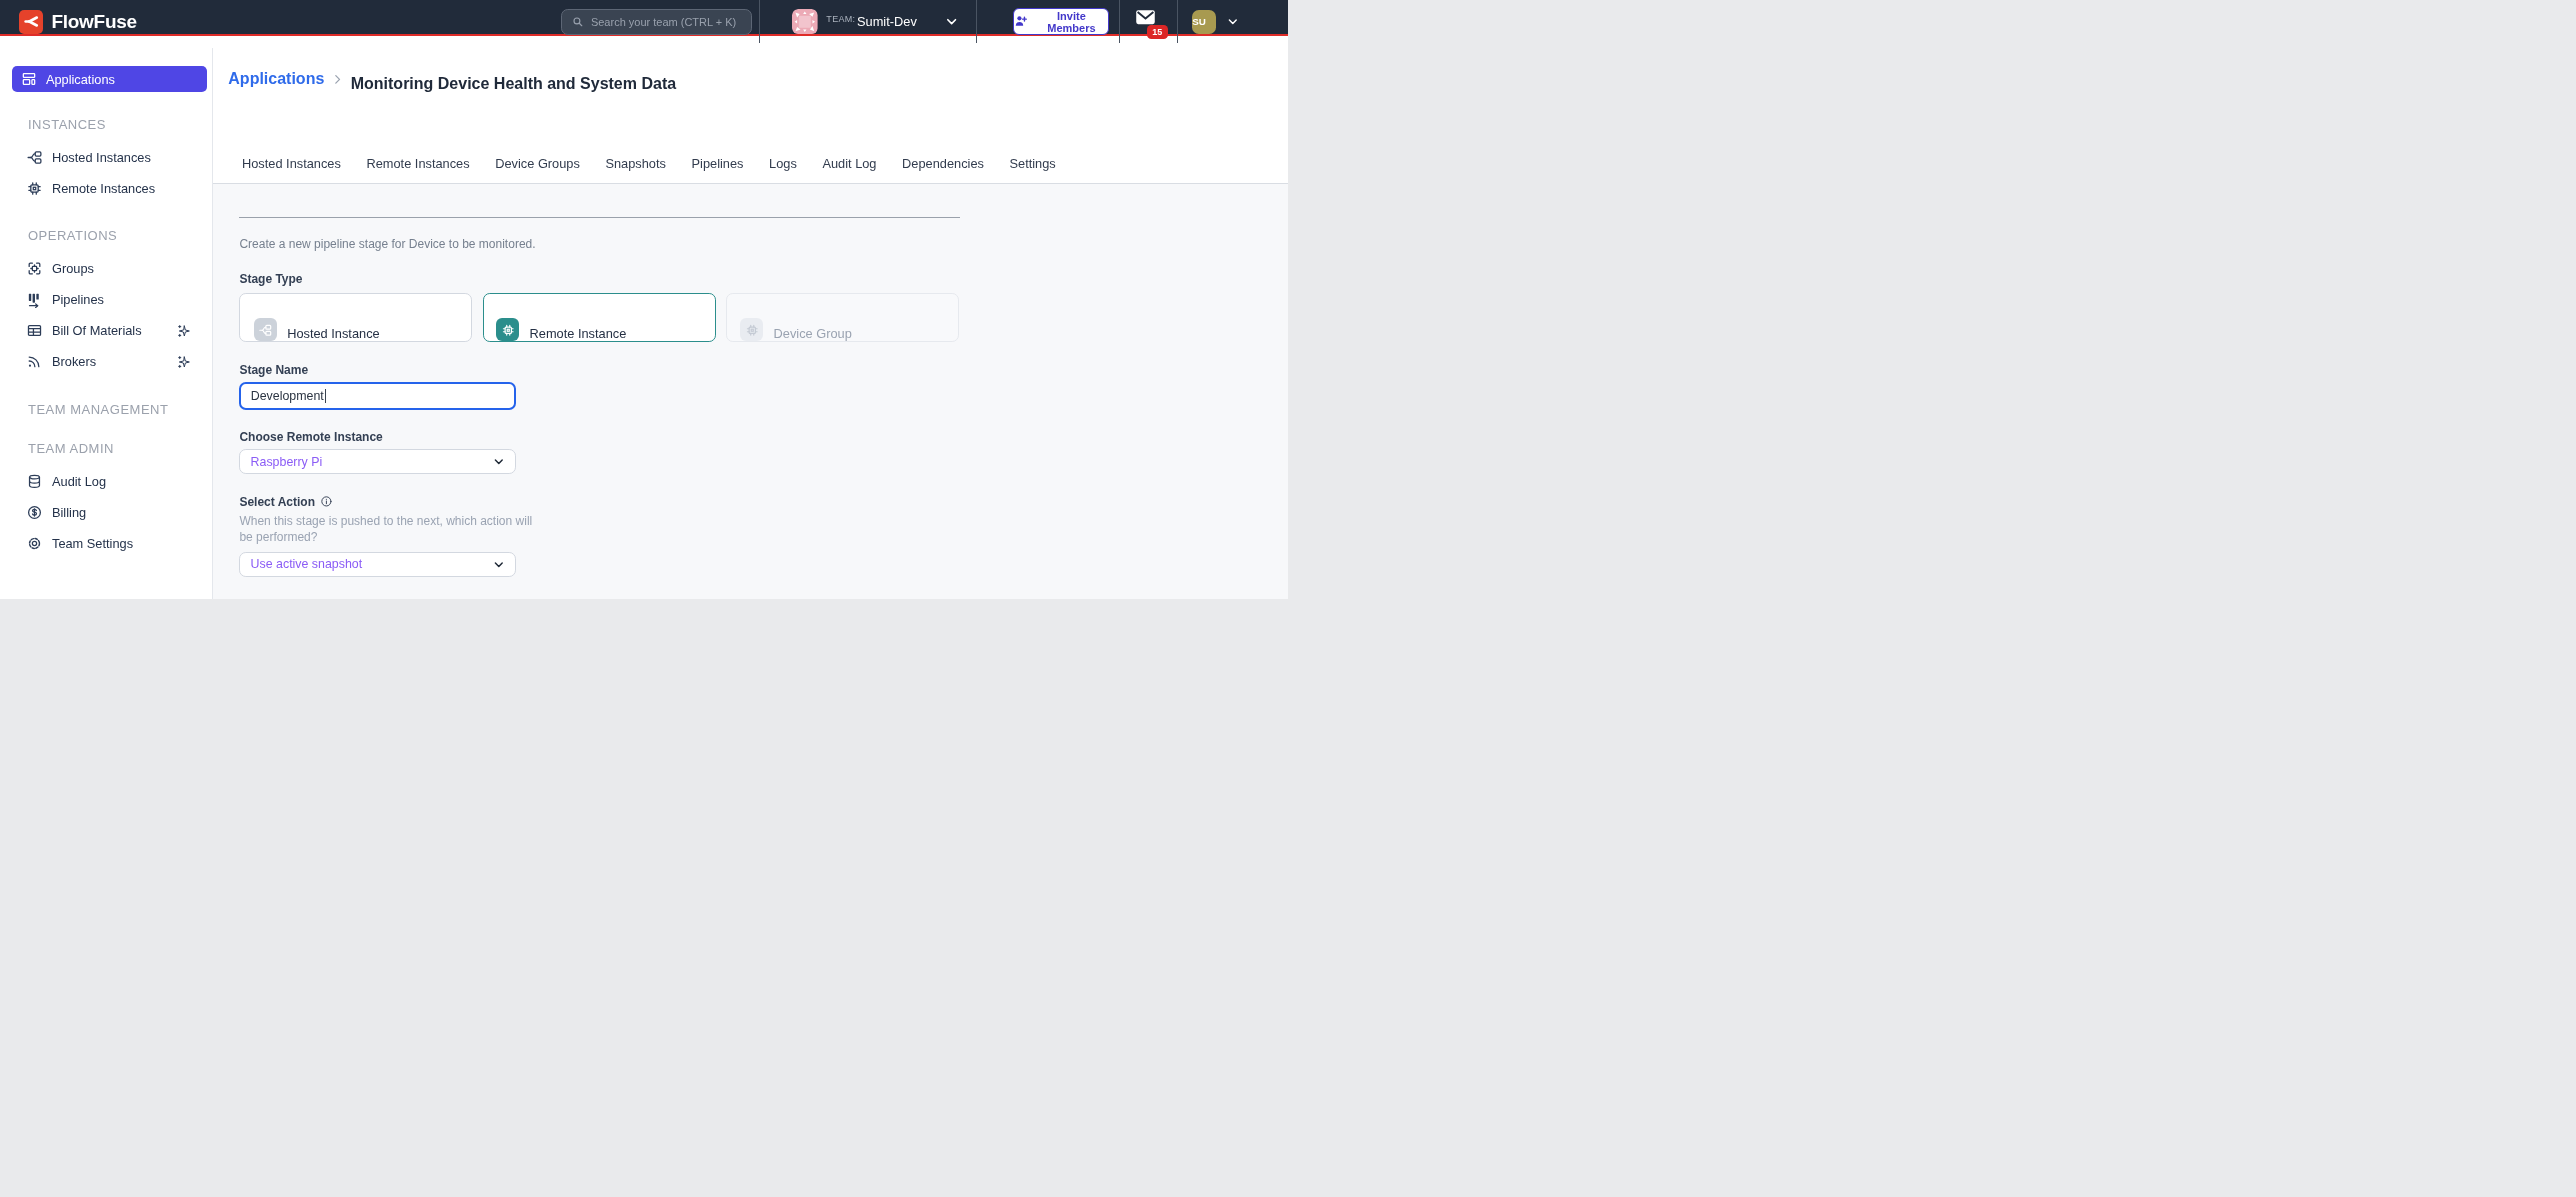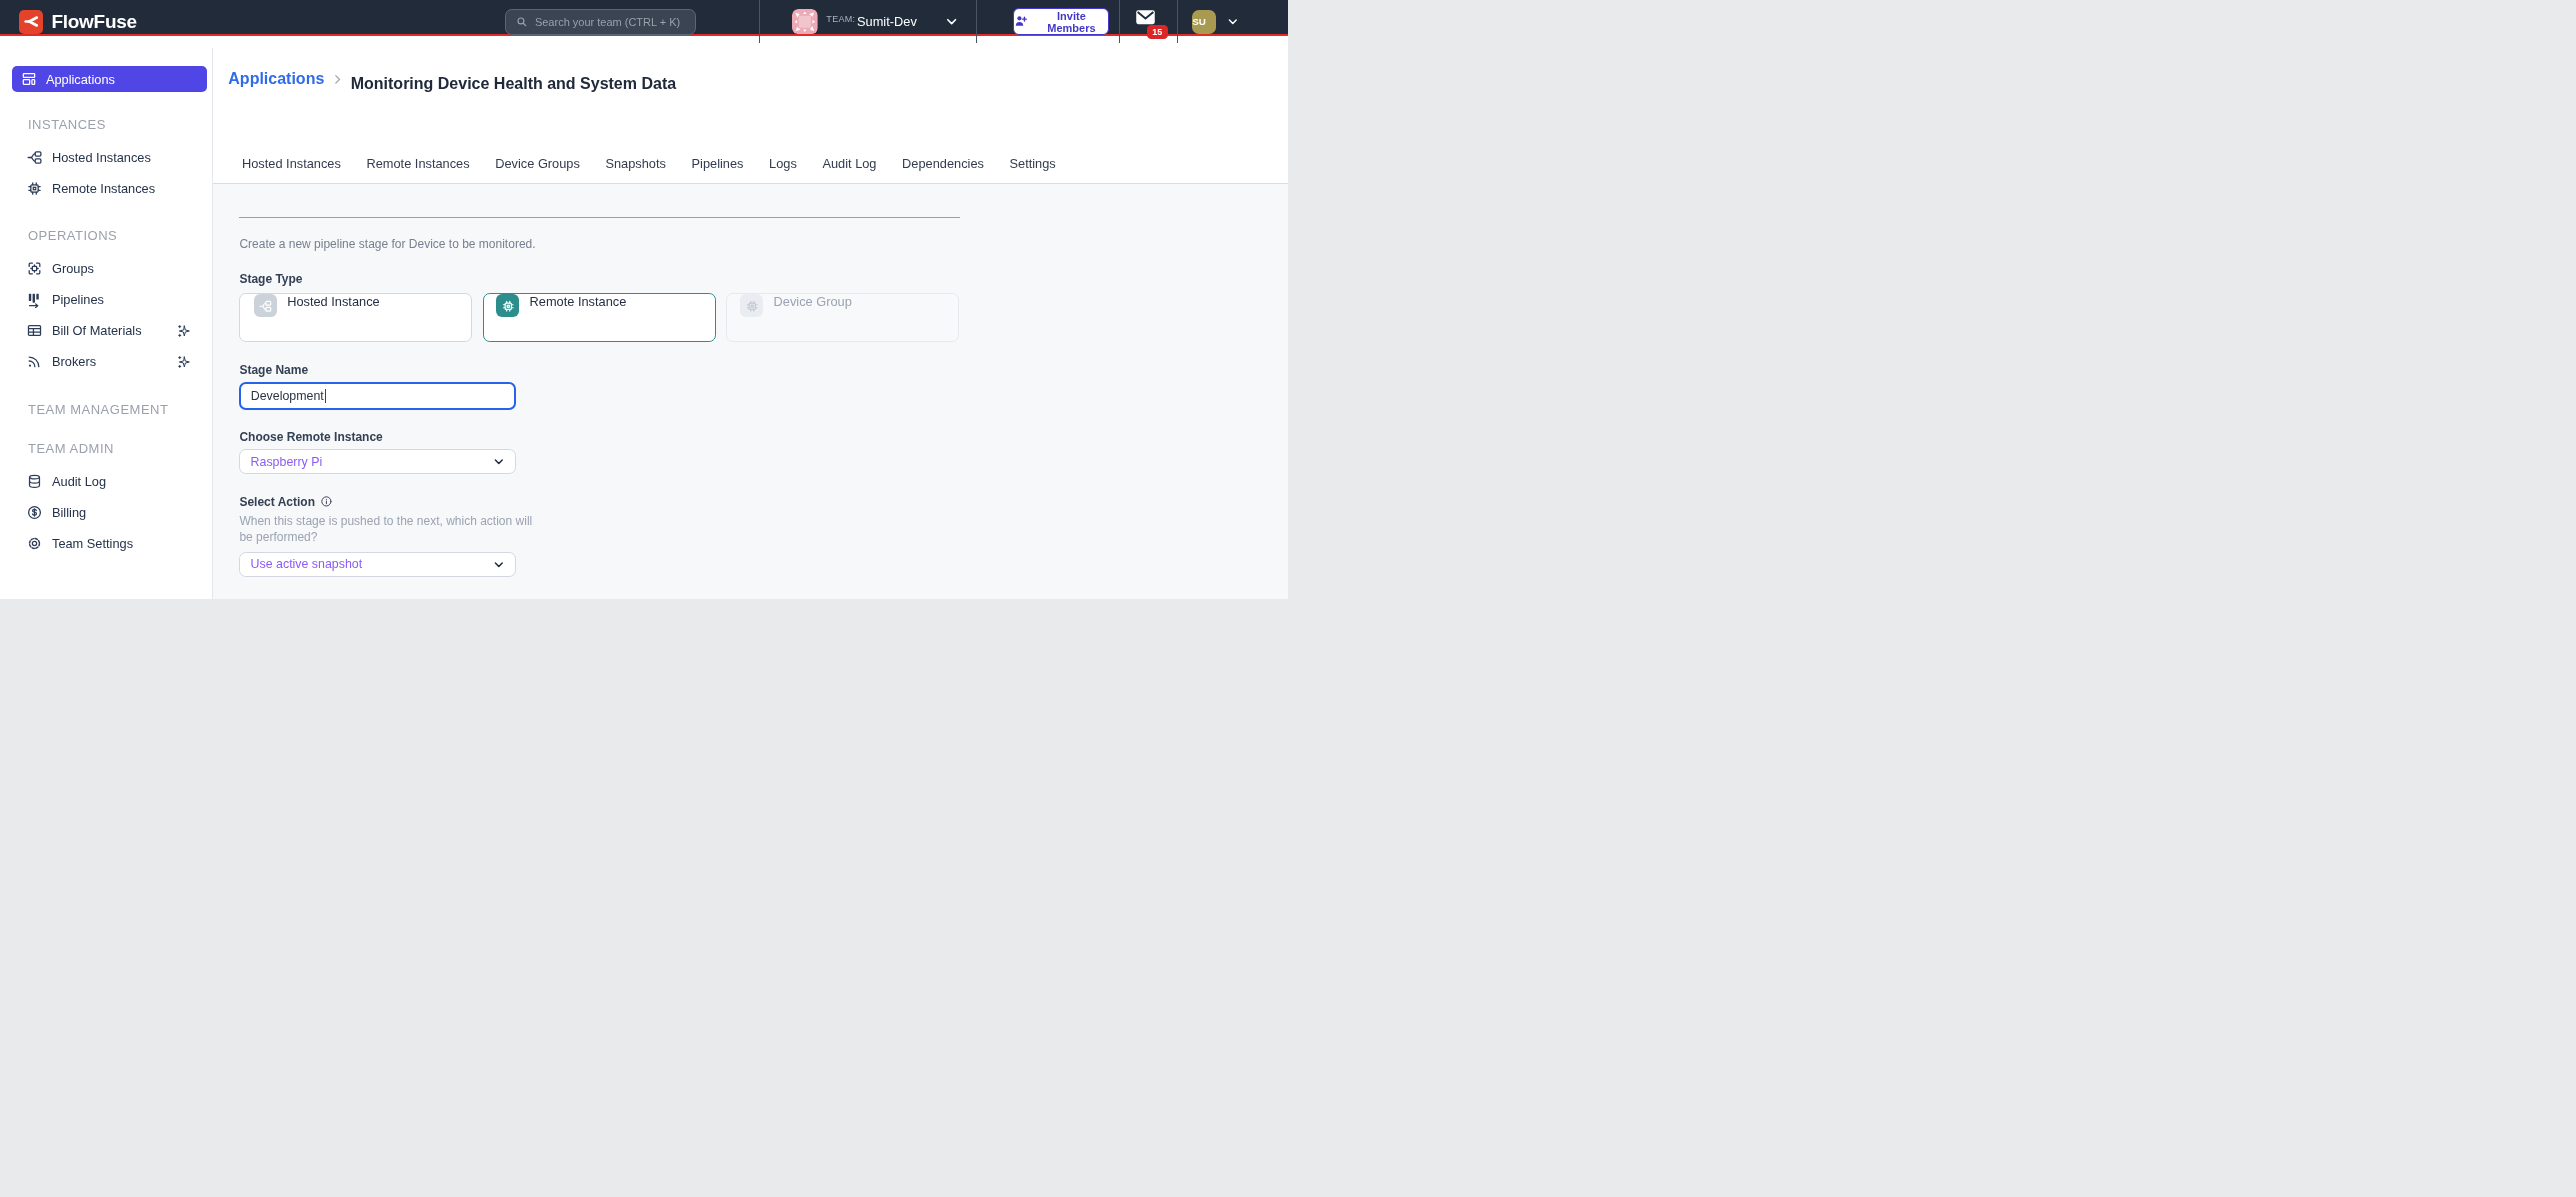--- a/index.html
+++ b/index.html
@@ -5,21 +5,21 @@
   * { margin:0; padding:0; box-sizing:border-box; }
   html,body { background:#e9eaec; }
   body { font-family:"Liberation Sans","DejaVu Sans",sans-serif; }
   .screen { position:relative; width:1288px; height:599px; background:#fff; overflow:hidden; }
 
   
   .navbar { position:relative; height:36px; background:#212b3a; border-bottom:2.6px solid #df2c28; }
   .nav-left { position:absolute; left:19px; top:0; height:43px; display:flex; align-items:center; gap:8.5px; }
   .logo-mark { width:24px; height:24px; border-radius:5.1px; background:#e5422b; display:flex; align-items:center; justify-content:center; }
   .brand-name { color:#fff; font-size:19px; font-weight:700; letter-spacing:-0.3px; }
-  .nav-search { position:absolute; left:505px; top:8.5px; width:191px; height:26.4px; background:#3a4452; border:0.9px solid #5d6675; border-radius:6.8px; display:flex; align-items:center; padding:0 8.5px; gap:6.8px; }
+  .nav-search { position:absolute; left:561px; top:8.5px; width:191px; height:26.4px; background:#3a4452; border:0.9px solid #5d6675; border-radius:6.8px; display:flex; align-items:center; padding:0 8.5px; gap:6.8px; }
   .nav-search input { flex:1; background:transparent; border:none; outline:none; color:#c6cdd6; font-size:11px; font-family:inherit; }
   .nav-search input::placeholder { color:#99a1ad; }
   .nav-right { position:absolute; right:0; top:0; height:43px; display:flex; align-items:center; }
   .vdiv { width:0.9px; align-self:stretch; background:#4a5462; }
   .team-block { width:216px; height:100%; display:flex; align-items:center; padding:0 17px 0 32px; cursor:pointer; }
   .team-avatar { width:25.6px; height:25.6px; border-radius:6px; overflow:hidden; flex:0 0 auto; }
   .team-texts { margin-left:8.5px; display:flex; flex-direction:row; gap:1.7px; }
   .team-label { color:#aab2bd; font-size:9px; letter-spacing:0.3px; }
   .team-name { color:#fff; font-size:12.8px; font-weight:500; }
   .team-chevron { margin-left:auto; }
@@ -52,21 +52,21 @@
   .tab { font-size:12.8px; color:#323c4e; padding-bottom:12px; cursor:pointer; }
 
   
   .content { position:absolute; top:136px; left:0; right:0; bottom:0; background:#f7f8fa; padding:25.6px 0 0 26.4px; overflow:hidden; }
   .form-wrap { width:721px; }
   .form-title { font-size:15.3px; font-weight:600; color:#202a3a; }
   .title-divider { border:none; border-top:1.3px solid #9aa1ab; margin-top:7.7px; }
   .form-desc { margin-top:19px; font-size:12px; color:#76808f; }
   .field-label { margin-top:20.4px; font-size:12px; font-weight:700; color:#344054; display:flex; align-items:center; gap:5.1px; }
   .cards { display:flex; gap:10.2px; margin-top:7.7px; }
-  .type-card { width:233px; height:49px; background:#fff; border:0.9px solid #d3d8e0; border-radius:6.8px; display:flex; align-items:flex-start; padding-left:13.6px; gap:10.2px; cursor:pointer; }
+  .type-card { width:233px; height:49px; background:#fff; border:0.9px solid #d3d8e0; border-radius:6.8px; display:flex; align-items:flex-end; padding-left:13.6px; gap:10.2px; cursor:pointer; }
   .type-card.selected { border:1.7px solid #2b8e8c; padding-left:12.8px; }
   .type-card.disabled { background:#f8f9fb; border-color:#e6e9ee; cursor:default; }
   .card-label { font-size:12.8px; font-weight:500; color:#253044; }
   .type-card.disabled .card-label { color:#9aa3b1; }
   .card-icn { width:23px; height:23px; border-radius:6px; display:flex; align-items:center; justify-content:center; flex:0 0 auto; }
   .card-icn.gray { background:#ccd2da; color:#fff; }
   .card-icn.teal { background:#2b8e8c; color:#fff; }
   .card-icn.faded { background:#e9ecf1; color:#c4cad4; }
   .stage-input { margin-top:5.1px; width:277px; height:28px; background:#fff; border:2.1px solid #2563eb; border-radius:6.8px; display:flex; align-items:center; padding:0 9.4px; font-size:12.4px; color:#2b3442; cursor:text; }
   .caret { display:inline-block; width:1.3px; height:14.5px; background:#39424f; margin-left:0.9px; vertical-align:middle; }

